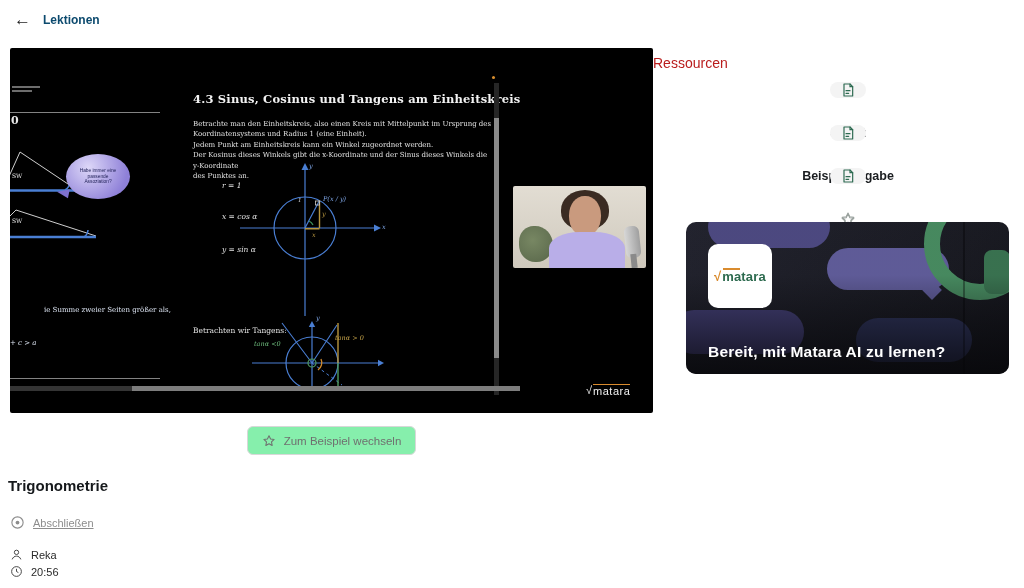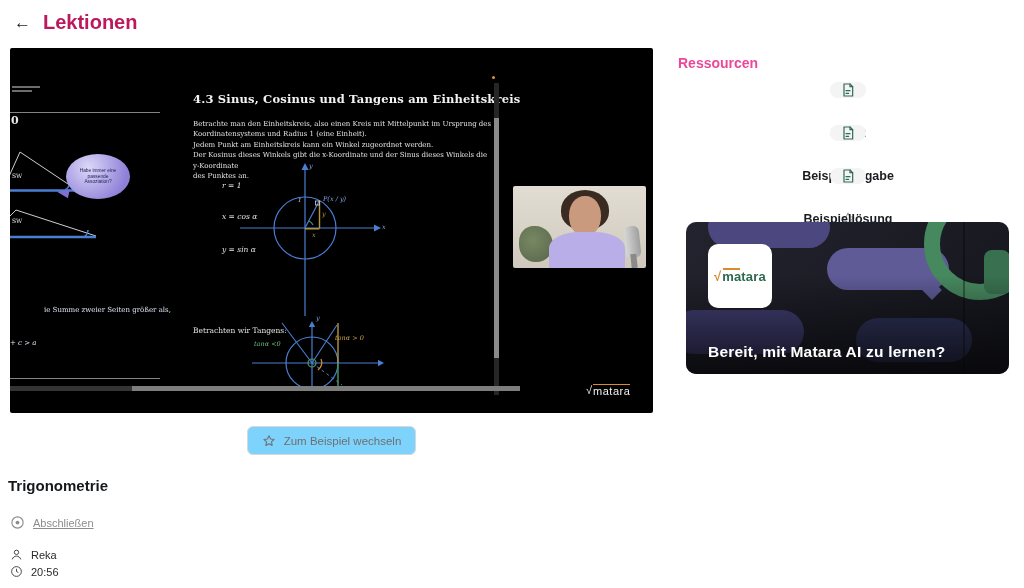--- a/index.html
+++ b/index.html
@@ -3,21 +3,21 @@
 <meta charset="utf-8">
 <style>
   * { margin:0; padding:0; box-sizing:border-box; }
   html,body { width:1024px; height:588px; background:#fff; overflow:hidden;
               font-family:"Liberation Sans", sans-serif; color:#111; }
   .abs { position:absolute; }
 
   
   .hdr { position:absolute; left:14px; top:11px; display:flex; align-items:center; gap:12px; cursor:pointer; }
   .hdr .arrow { font-size:17px; color:#222; line-height:1; }
-  .hdr .ttl { font-size:20px; font-weight:700; color:#be185d; }
+  .hdr .ttl { font-size:12px; font-weight:700; color:#0c4a6e; }
 
   
   .video { position:absolute; left:10px; top:48px; width:643px; height:365px; background:#000; border-radius:2px; overflow:hidden; }
   .vdiv { position:absolute; height:1px; background:#9a9a9a; opacity:.85; }
   .tinybar { position:absolute; height:2px; background:#b5b5b5; opacity:.6; }
   .corner0 { position:absolute; left:1px; top:66px; color:#e8e8e8; font-family:"DejaVu Serif",serif; font-weight:700; font-size:11px; }
   .slide-serif { font-family:"DejaVu Serif",serif; color:#e6e6e6; }
   .s-title { position:absolute; left:183px; top:44px; font-size:11.5px; font-weight:700; color:#f2f2f2; letter-spacing:.2px; }
   .s-body  { position:absolute; left:183px; top:71px; width:300px; font-size:7px; line-height:10.4px; white-space:pre-line; color:#e2e2e2; }
   .s-form  { position:absolute; left:183px; font-size:7.5px; font-style:italic; color:#e2e2e2;margin-left:29px; }
@@ -47,29 +47,29 @@
   .hscroll { position:absolute; left:0; top:338px; width:510px; height:5px; background:#343434; }
   .hthumb { position:absolute; left:122px; top:338px; width:388px; height:5px; background:#7d7d7d; }
   .odot { position:absolute; left:482px; top:28px; width:3px; height:3px; border-radius:50%; background:#d98f2e; }
 
   
   .controls { position:absolute; left:10px; top:426px; width:643px; display:flex; justify-content:center; gap:14px; }
   .btn { height:29px; display:flex; align-items:center; gap:8px; border-radius:6px; font-size:11.5px; cursor:pointer; }
   .btn-pause { background:#2d4f44; color:#fff; font-weight:700; padding:0 16px; border:none; }
   .pauseicon { display:flex; gap:3px; }
   .pauseicon i { display:block; width:2px; height:10px; background:#fff; }
-  .btn-example { background:#7dd3fc; color:#6f6f6f; font-weight:500; padding:0 14px; border:1px solid #d8d8d8; }
+  .btn-example { background:#86efac; color:#6f6f6f; font-weight:500; padding:0 14px; border:1px solid #d8d8d8; }
 
   
   .lesson-title { position:absolute; left:8px; top:477px; font-size:15px; font-weight:700; color:#16191c; }
   .metarow { position:absolute; left:10px; display:flex; align-items:center; gap:8px; font-size:11px; color:#2a2a2a; }
   .complete { color:#8d8d8d; text-decoration:underline; cursor:pointer; }
 
   
-  .res-h { position:absolute; left:678px; top:55px; font-size:14px; font-weight:700; color:#ec4899; }
+  .res-h { position:absolute; left:653px; top:55px; font-size:14px; font-weight:400; color:#b91c1c; }
   .resrow { position:absolute; left:686px; width:324px; height:36px; display:flex; align-items:center; gap:28px; cursor:pointer;flex-direction:column; }
   .resicon { width:36px; height:36px; background:#f4f4f4; border-radius:8px; display:flex; align-items:center; justify-content:center; }
   .reslabel { flex:1; font-size:12.5px; font-weight:700; color:#1a1d20; }
   .star { display:flex; align-items:center; cursor:pointer; }
 
   
   .banner { position:absolute; left:686px; top:222px; width:323px; height:152px; border-radius:10px; overflow:hidden; cursor:pointer;
             background:linear-gradient(135deg,#262733,#16171d); }
   .bnshape { position:absolute; border-radius:22px; }
   .bn-a { left:22px; top:-16px; width:122px; height:42px; background:#55518f; }
@@ -270,21 +270,20 @@
 </div>
 
 <div class="resrow" style="top:168px;">
   <span class="resicon">
     <svg width="16" height="16" viewBox="0 0 24 24" fill="none" stroke="#2e6b52" stroke-width="1.8" stroke-linecap="round">
       <path d="M6 3h9l4 4v14H6z" stroke-linejoin="round"></path>
         <path d="M15 3v4h4"></path>
         <path d="M9 13h6M9 17h4"></path>
     </svg>
   </span>
-  <span class="reslabel">Beispiellösung</span>
   <span class="star">
     <svg width="16" height="16" viewBox="0 0 24 24" fill="none" stroke="#9aa29e" stroke-width="1.6" stroke-linejoin="round">
       <path d="M12 3l2.7 5.6 6.1.8-4.5 4.2 1.1 6-5.4-2.9-5.4 2.9 1.1-6L3.2 9.4l6.1-.8z"></path>
     </svg>
   </span>
 </div>
 
 <div class="banner">
   <div class="bnshape bn-a"></div>
   <div class="bnshape bn-b"></div>

